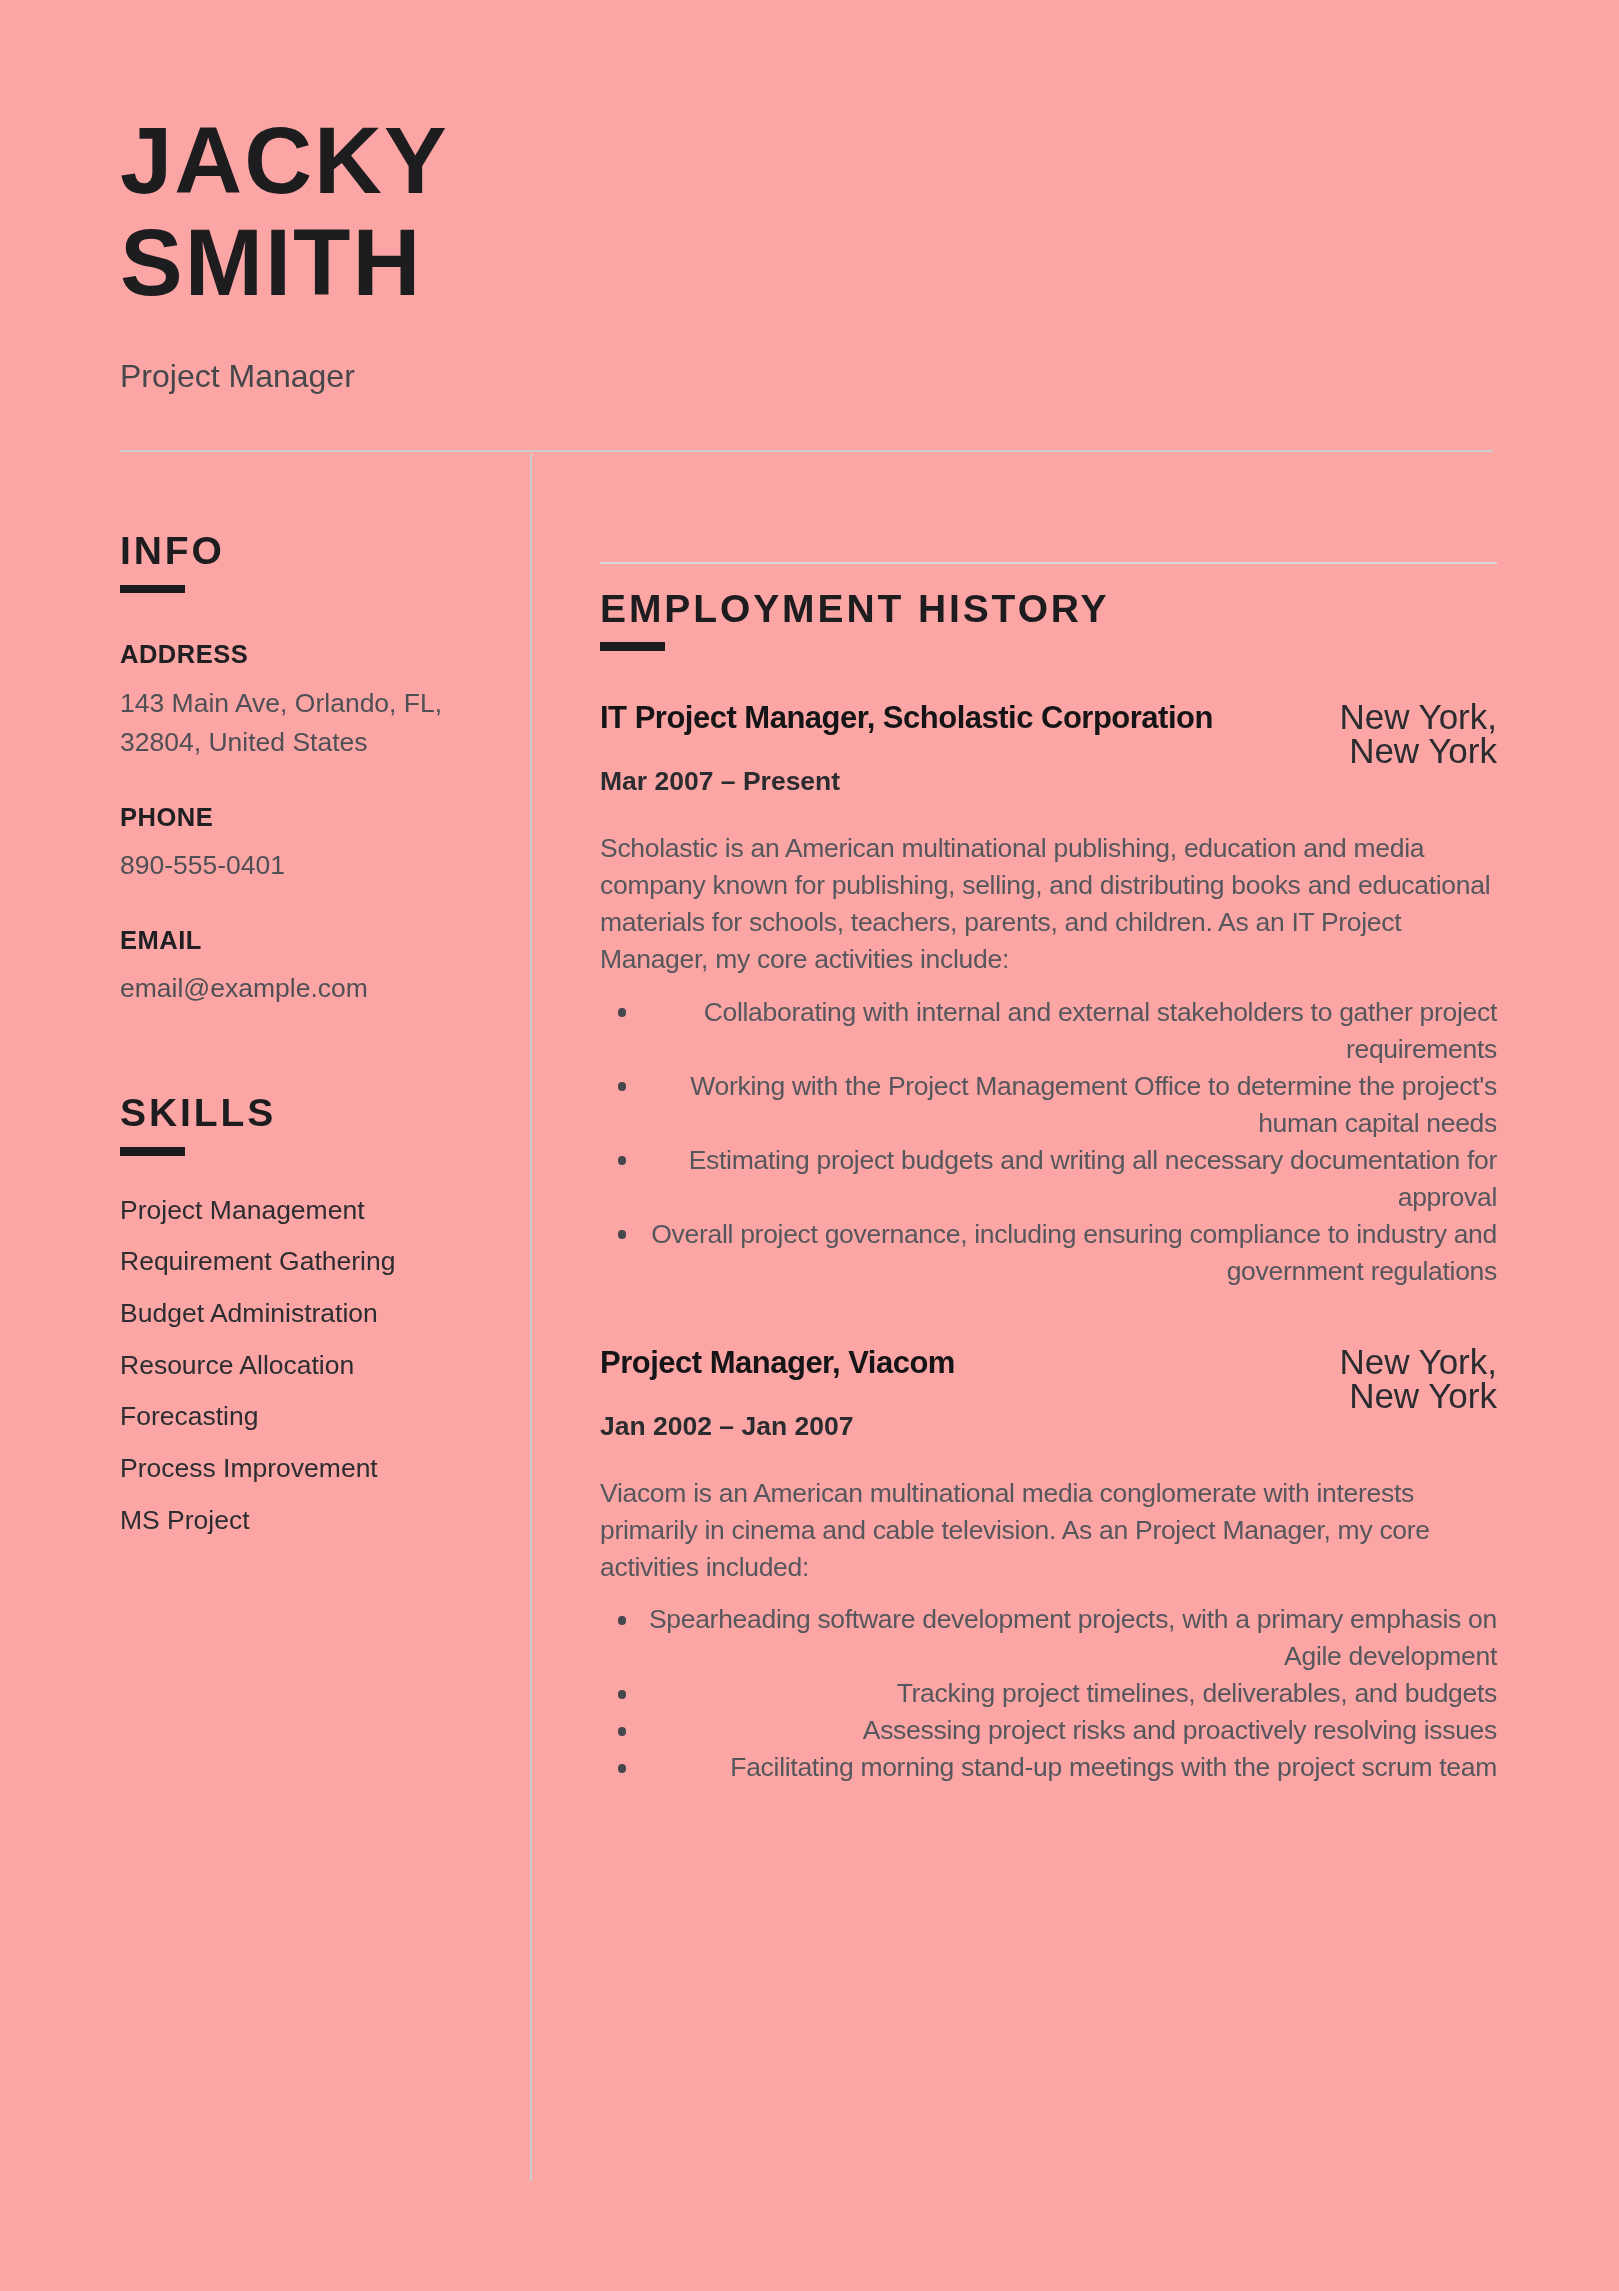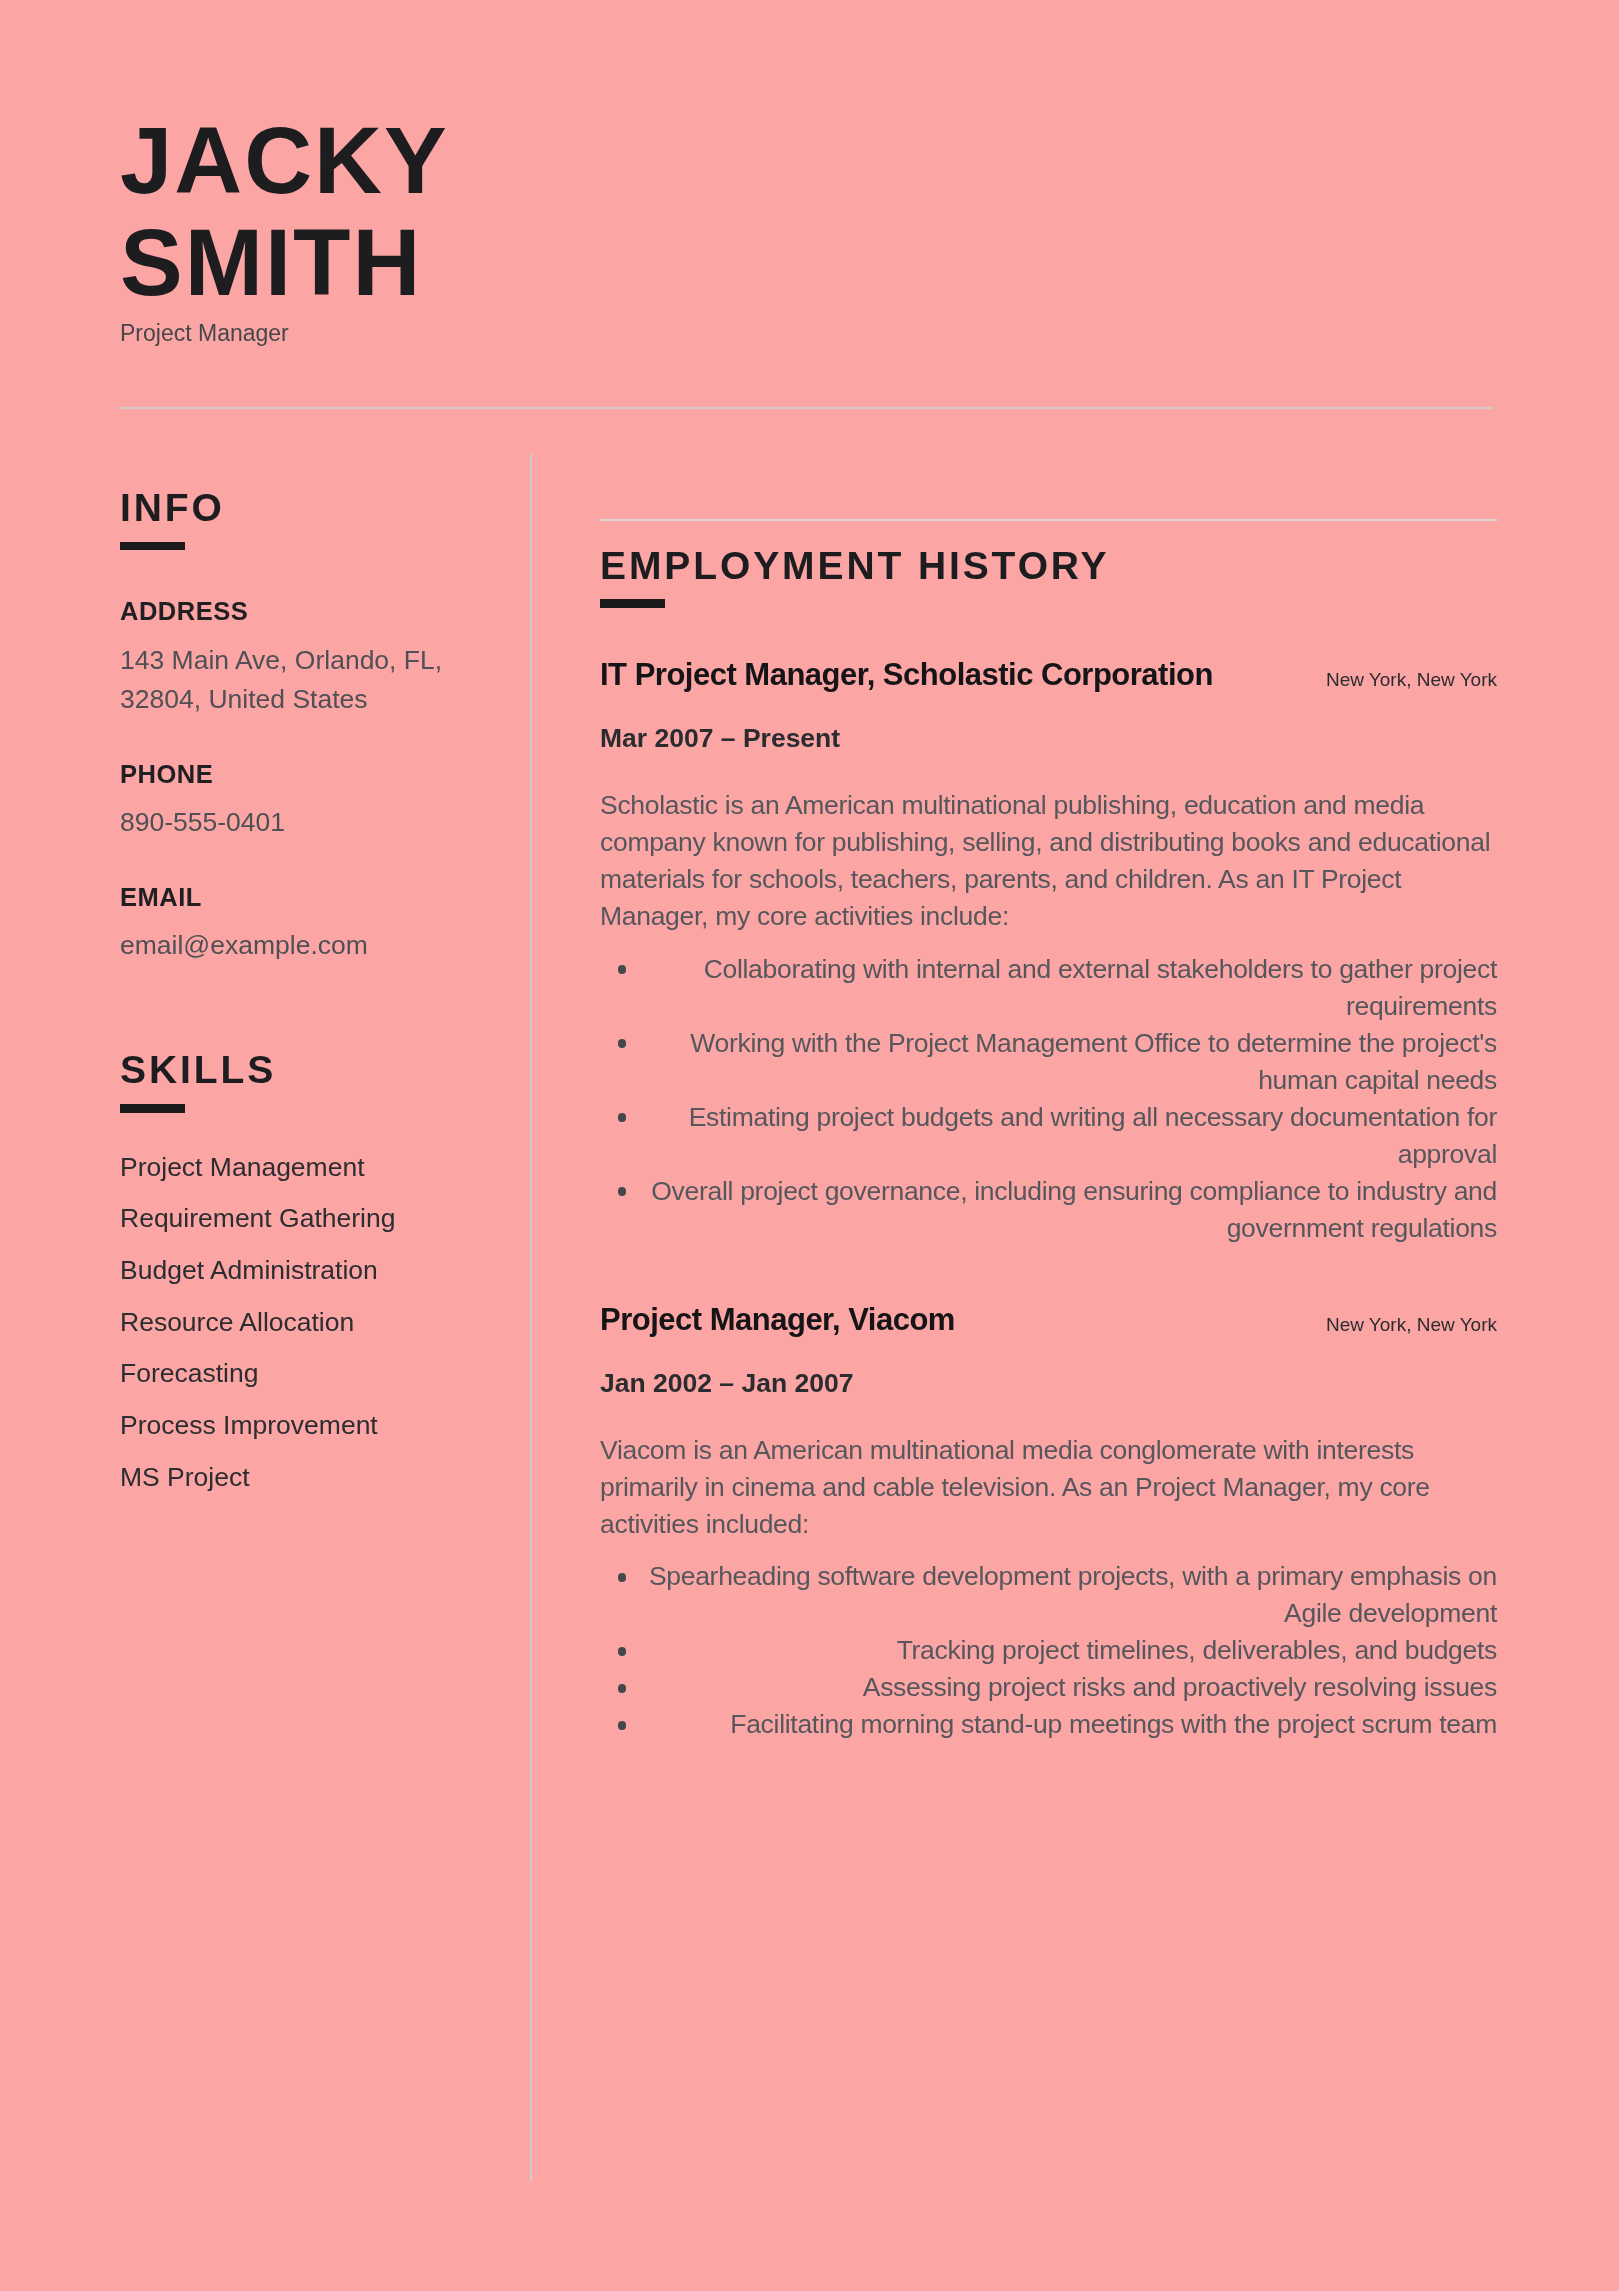--- a/index.html
+++ b/index.html
@@ -20,21 +20,22 @@
     margin: 0;
     width: 529px;
     font-size: 94px;
     line-height: 102px;
     font-weight: 700;
     letter-spacing: 2px;
     color: var(--ink, #1d1d20);
     text-transform: uppercase;
   }
   .subtitle {
-    font-size: 23px;
+    margin-top: 43px;
+    font-size: 32px;
     line-height: 39px;
     color: #46474b;
   }
 
   
   .rule-h {
     margin-left: 120px;
     margin-top: 54px;
     width: 1373px;
     height: 2px;
@@ -125,22 +126,22 @@
     letter-spacing: -0.5px;
     white-space: nowrap;
     color: #151517;
   }
   .job-loc {
     position: absolute;
     top: 2px;
     right: 0;
     width: 206px;
     text-align: right;
-    font-size: 19px;
-    line-height: 46px;
+    font-size: 35px;
+    line-height: 34px;
     color: #2b2c2f;
   }
   .job-dates {
     margin-top: 29px;
     font-size: 26.5px;
     line-height: 31px;
     font-weight: 700;
     color: #2b2c2f;
   }
   .job-desc {

